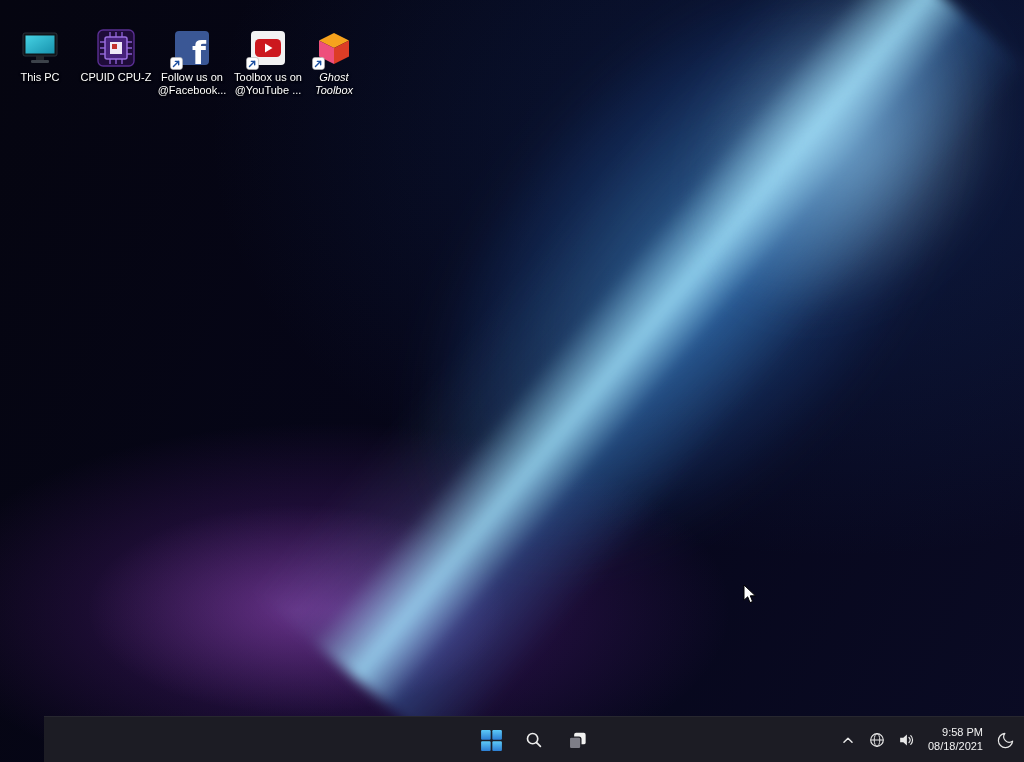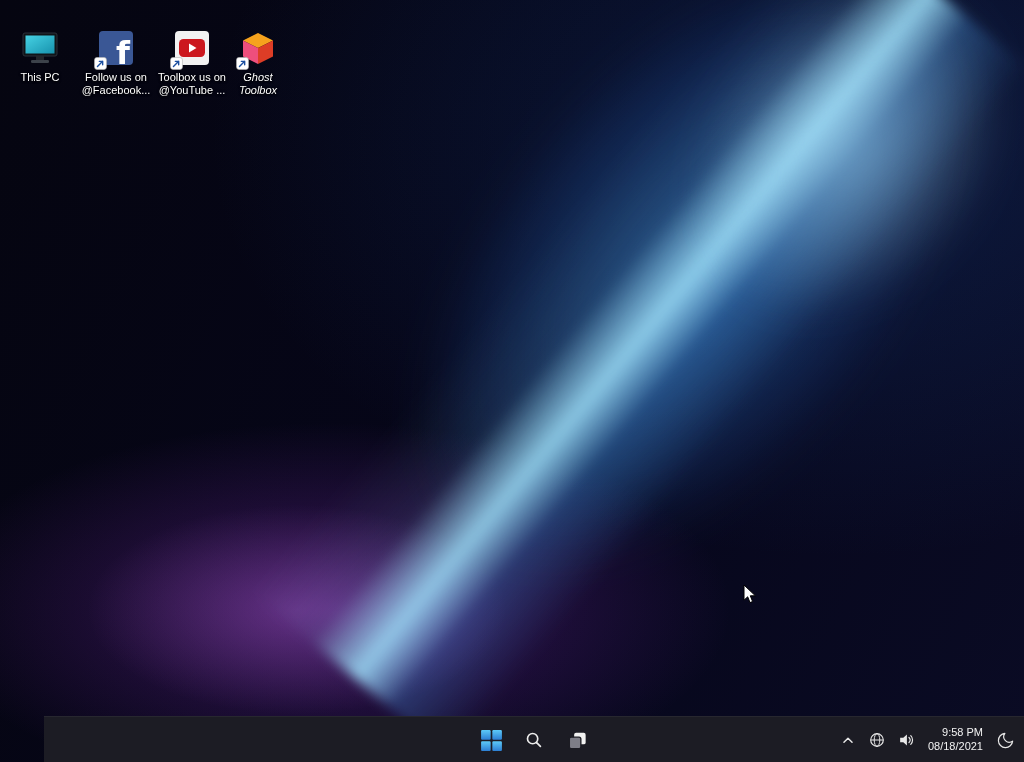--- a/index.html
+++ b/index.html
@@ -75,20 +75,34 @@
           <rect x="3" y="5" width="34" height="23" rx="2" fill="#101418" stroke="#2b313a" stroke-width="1"></rect>
           <rect x="5.5" y="7.5" width="29" height="18" fill="url(#scr)"></rect>
           <rect x="16" y="28" width="8" height="4" fill="#23262b"></rect>
           <rect x="11" y="32" width="18" height="3" rx="1.2" fill="#3c424a"></rect>
         </svg>
       </div>
       <div class="icon-label">This PC</div>
     </div>
 
 
+    <div class="icon-cell">
+      <div class="icon-art">
+        <svg width="40" height="40" viewBox="0 0 40 40">
+          <rect x="2" y="2" width="36" height="36" rx="5" fill="#1f0c3a" stroke="#5a2f93" stroke-width="1.4"></rect>
+          <g stroke="#8a5fd0" stroke-width="1.4">
+            <path d="M14 4 V9 M20 4 V9 M26 4 V9 M14 31 V36 M20 31 V36 M26 31 V36 M4 14 H9 M4 20 H9 M4 26 H9 M31 14 H36 M31 20 H36 M31 26 H36"></path>
+          </g>
+          <rect x="9" y="9" width="22" height="22" rx="2" fill="#46227a" stroke="#9a6fe0" stroke-width="1.5"></rect>
+          <rect x="14" y="14" width="12" height="12" fill="#efe9f8"></rect>
+          <rect x="16" y="16" width="5" height="5" fill="#c2312f"></rect>
+        </svg>
+      </div>
+      <div class="icon-label">CPUID CPU-Z</div>
+    </div>
 
     <div class="icon-cell">
       <div class="icon-art">
         <svg width="40" height="40" viewBox="0 0 40 40">
           <rect x="3" y="3" width="34" height="34" rx="4" fill="#3a5795"></rect>
           <text x="27" y="36" text-anchor="middle" font-family="DejaVu Sans, sans-serif" font-size="32" font-weight="bold" fill="#ffffff">f</text>
         </svg>
         <svg class="shortcut-badge" viewBox="0 0 12 12">
           <rect x="0.5" y="0.5" width="11" height="11" rx="2.2" fill="#ffffff" stroke="#b8b8b8" stroke-width="0.6"></rect>
           <path d="M3.2 8.8 L8 4 M8 4 H4.9 M8 4 V7.1" stroke="#1b4fa0" stroke-width="1.3" fill="none" stroke-linecap="round"></path>

